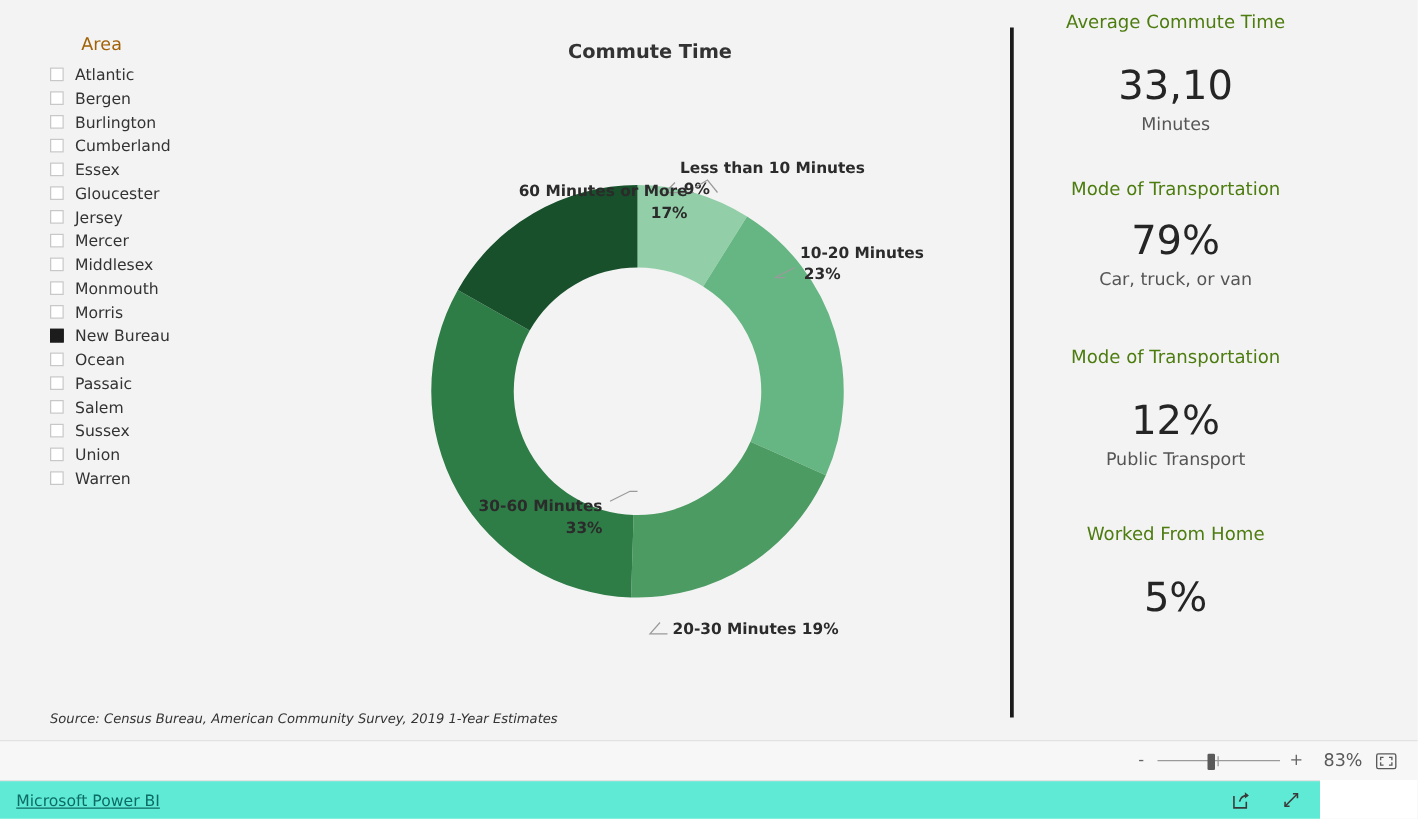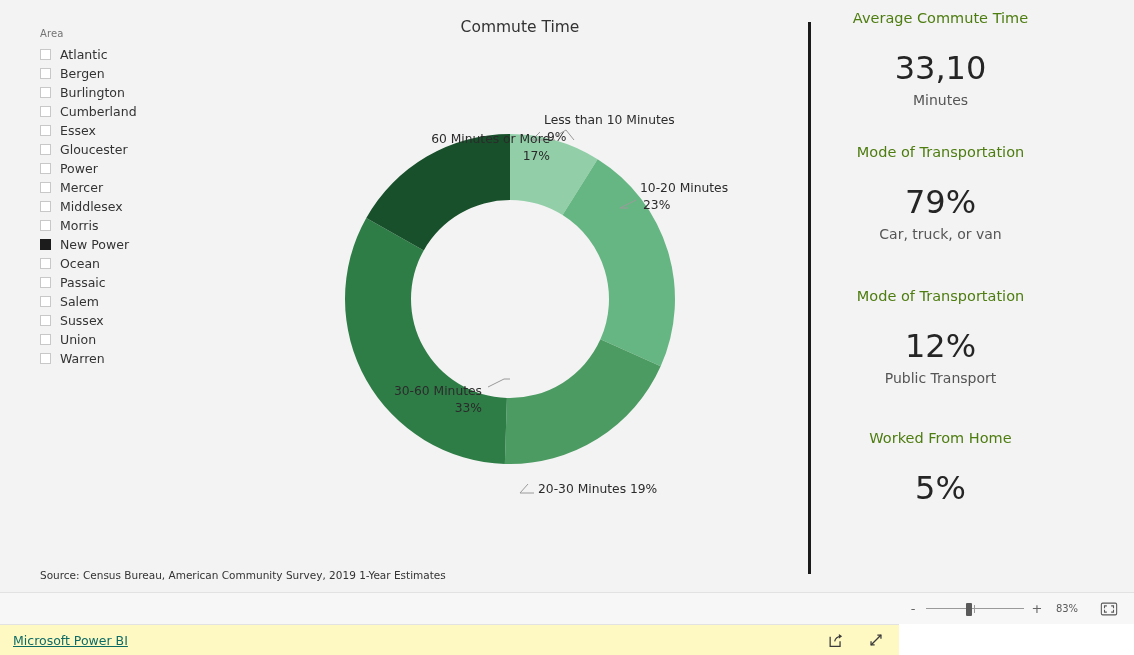--- a/index.html
+++ b/index.html
@@ -20,24 +20,25 @@
     background: #f3f3f3;
   }
 
   
   #slicer {
     position: absolute;
     left: 40px; top: 28px;
     width: 190px;
   }
   #slicer .slicer-title {
-    font-size: 10px;
-    color: #737373;
+    font-size: 14px;
+    color: #a16207;
     margin-bottom: 6px;
     letter-spacing: .1px;
+    margin-left: 25px;
   }
   .slicer-item {
     display: flex;
     align-items: center;
     height: 19px;
     cursor: default;
   }
   .slicer-box {
     width: 11px; height: 11px;
     border: 1px solid #c8c8c8;
@@ -51,22 +52,22 @@
   }
   .slicer-label {
     font-size: 12.5px;
     color: #333333;
     white-space: nowrap;
   }
 
   
   #chart-panel {
     position: absolute;
-    left: 240px; top: 12px;
-    width: 560px; height: 530px;
+    left: 240px; top: 26px;
+    width: 560px; height: 530px; font-weight: bold;
   }
   #chart-title {
     position: absolute;
     left: 0; top: 6px;
     width: 560px;
     text-align: center;
     font-size: 15.5px;
     color: #333333;
   }
   #donut-svg {
@@ -80,20 +81,21 @@
     fill: #2b2b2b;
   }
   .leader { stroke: #9a9a9a; stroke-width: 1; fill: none; }
 
   
   #source-note {
     position: absolute;
     left: 40px; top: 569px;
     font-size: 10.5px;
     color: #333333;
+    font-style: italic;
   }
 
   
   #divider {
     position: absolute;
     left: 808px; top: 22px;
     width: 3px; height: 552px;
     background: #1a1a1a;
   }
 
@@ -157,37 +159,37 @@
     background: #9a9a9a;
   }
   #zoom-thumb {
     position: absolute;
     left: 40px; top: 0;
     width: 6px; height: 13px;
     background: #5a5a5a;
     border-radius: 1px;
   }
   #zoom-level {
-    font-size: 10px;
+    font-size: 14px;
     color: #5a5a5a;
     width: 46px;
-    text-align: center;
+    text-align: right;
   }
   #fit-btn {
     width: 22px; height: 18px;
     margin-left: 8px;
     display: flex; align-items: center; justify-content: center;
   }
 
   
   #footer {
     position: absolute;
     left: 0; top: 624px;
-    width: 899px; height: 31px;
-    background: #fef9c3;
+    width: 1056px; height: 31px;
+    background: #5eead4;
     border-top: 1px solid #e2e2e2;
     display: flex;
     align-items: center;
   }
   #pbi-link {
     margin-left: 13px;
     font-size: 12.5px;
     color: #0d6b66;
     text-decoration: underline;
     cursor: pointer;
@@ -228,37 +230,41 @@
         <div class="slicer-item">
           <span class="slicer-box"></span>
           <span class="slicer-label">Essex</span>
         </div>
         <div class="slicer-item">
           <span class="slicer-box"></span>
           <span class="slicer-label">Gloucester</span>
         </div>
         <div class="slicer-item">
           <span class="slicer-box"></span>
-          <span class="slicer-label">Power</span>
+          <span class="slicer-label">Jersey</span>
         </div>
         <div class="slicer-item">
           <span class="slicer-box"></span>
           <span class="slicer-label">Mercer</span>
         </div>
         <div class="slicer-item">
           <span class="slicer-box"></span>
           <span class="slicer-label">Middlesex</span>
         </div>
         <div class="slicer-item">
           <span class="slicer-box"></span>
+          <span class="slicer-label">Monmouth</span>
+        </div>
+        <div class="slicer-item">
+          <span class="slicer-box"></span>
           <span class="slicer-label">Morris</span>
         </div>
         <div class="slicer-item selected">
           <span class="slicer-box"></span>
-          <span class="slicer-label">New Power</span>
+          <span class="slicer-label">New Bureau</span>
         </div>
         <div class="slicer-item">
           <span class="slicer-box"></span>
           <span class="slicer-label">Ocean</span>
         </div>
         <div class="slicer-item">
           <span class="slicer-box"></span>
           <span class="slicer-label">Passaic</span>
         </div>
         <div class="slicer-item">
@@ -320,21 +326,21 @@
   <div id="divider"></div>
 
   <div id="kpi-column">
       <div class="kpi-card" style="margin-top: 0px;">
         <div class="kpi-title">Average Commute Time</div>
         <div class="kpi-value" style="margin-top: 26px;">33,10</div>
         <div class="kpi-sub" style="margin-top: 8px;">Minutes</div>
       </div>
       <div class="kpi-card" style="margin-top: 36px;">
         <div class="kpi-title">Mode of Transportation</div>
-        <div class="kpi-value" style="margin-top: 26px; text-align: center;">79%</div>
+        <div class="kpi-value" style="margin-top: 16px; text-align: center;">79%</div>
         <div class="kpi-sub" style="margin-top: 8px;">Car, truck, or van</div>
       </div>
       <div class="kpi-card" style="margin-top: 46px;">
         <div class="kpi-title">Mode of Transportation</div>
         <div class="kpi-value" style="margin-top: 26px;">12%</div>
         <div class="kpi-sub" style="margin-top: 8px;">Public Transport</div>
       </div>
       <div class="kpi-card" style="margin-top: 44px;">
         <div class="kpi-title">Worked From Home</div>
         <div class="kpi-value" style="margin-top: 26px;">5%</div>

